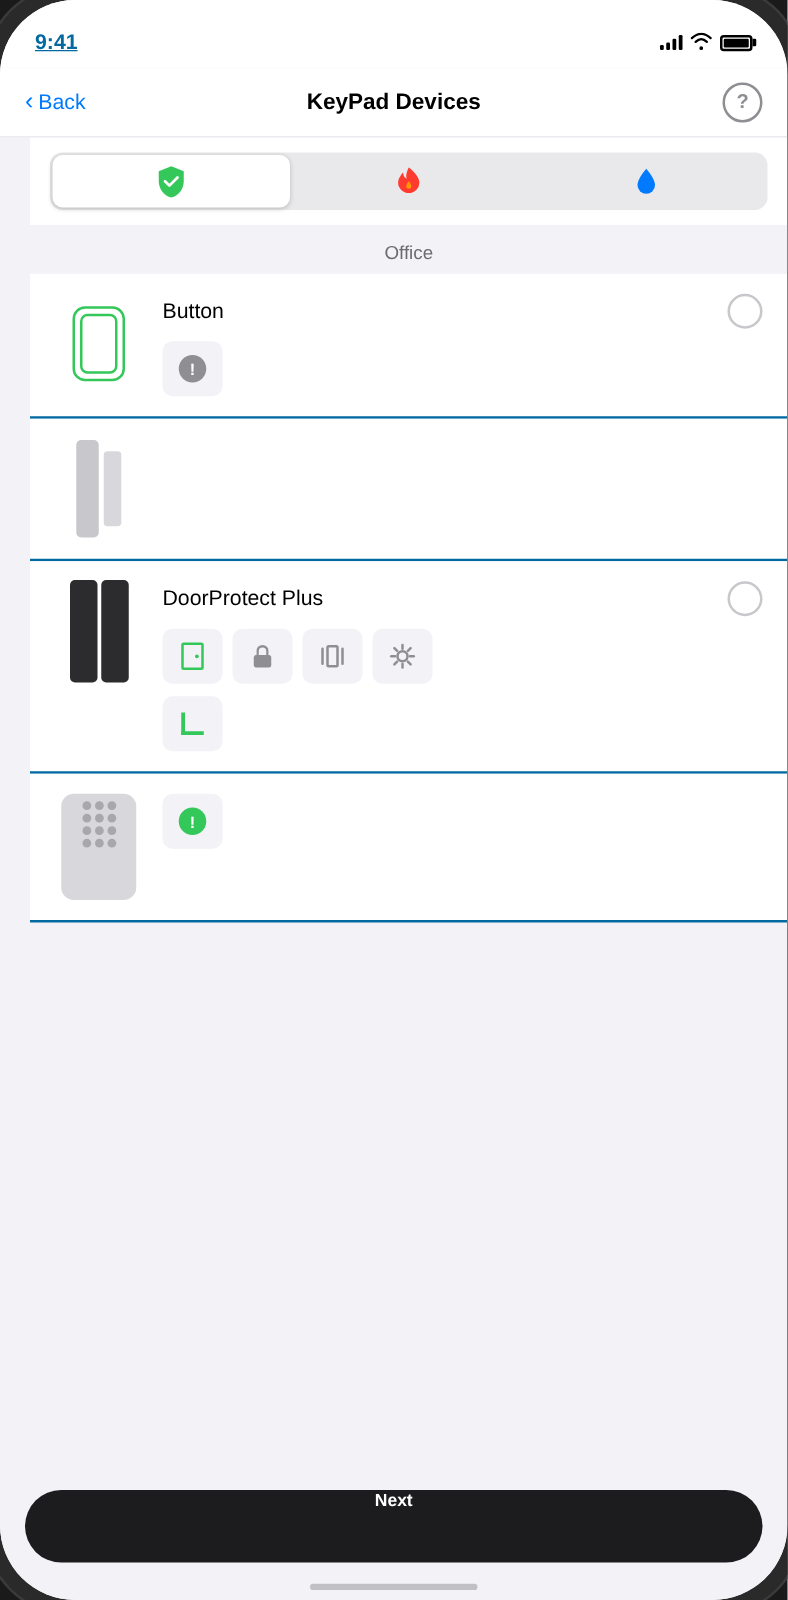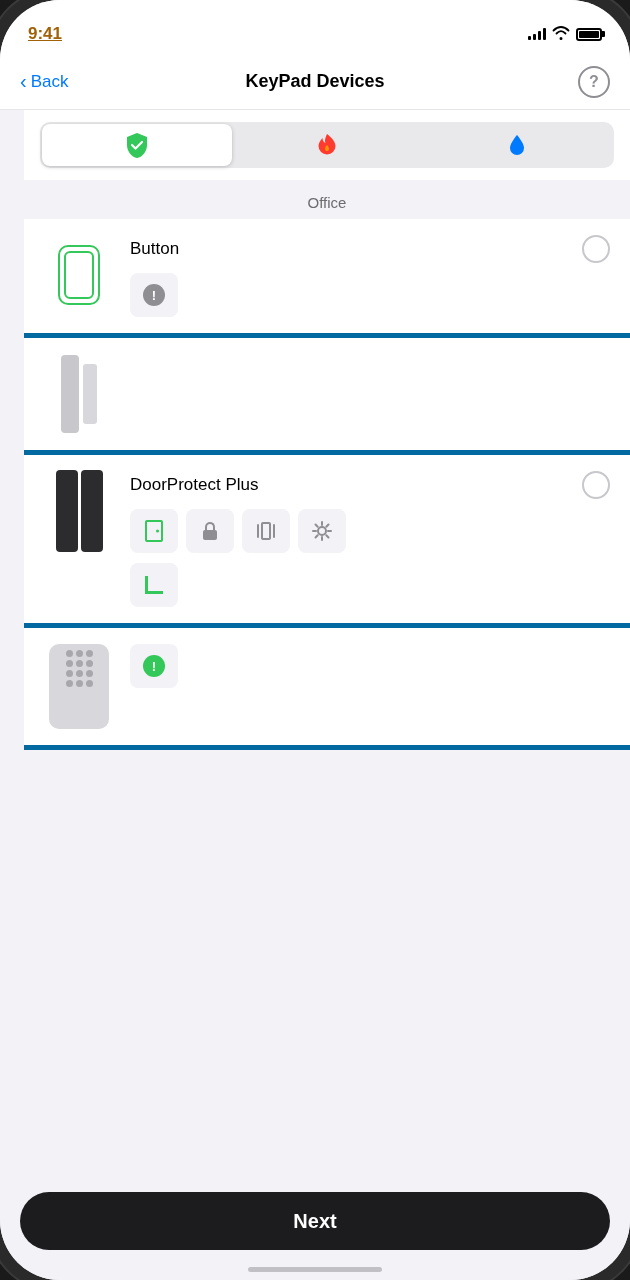--- a/index.html
+++ b/index.html
@@ -29,21 +29,21 @@
       height: 54px;
       background: white;
       display: flex;
       align-items: center;
       justify-content: space-between;
       padding: 14px 28px 0;
     }
     .status-time {
       font-size: 17px;
       font-weight: 600;
-      color: #a16207;
+      color: #0369a1;
       text-decoration: underline;
     }
     .status-icons {
       display: flex;
       align-items: center;
       gap: 6px;
     }
     .signal-bars {
       display: flex;
       align-items: flex-end;
@@ -162,21 +162,21 @@
     .section-header {
       text-align: center;
       padding: 14px 0 8px;
       font-size: 15px;
       color: #6c6c70;
       background: #f2f2f7;
     }
 
     .device-item {
       background: white;
-      border-bottom: 5px solid #0369a1;
+      border-bottom: 2px solid #0369a1;
       padding: 16px 20px;
       display: flex;
       align-items: flex-start;
       gap: 16px;
     }
 
     .device-image {
       width: 70px;
       flex-shrink: 0;
       display: flex;
@@ -323,24 +323,24 @@
       bottom: 30px;
       left: 20px;
       right: 20px;
     }
     .next-button {
       width: 100%;
       height: 58px;
       background: #1c1c1e;
       border-radius: 30px;
       display: flex;
-      align-items: center;
+      align-items: flex-start;
       justify-content: center;
       color: white;
-      font-size: 20px;
+      font-size: 14px;
       font-weight: 600;
       cursor: pointer;
     }
 
     
     .home-indicator {
       position: absolute;
       bottom: 8px;
       left: 50%;
       transform: translateX(-50%);

